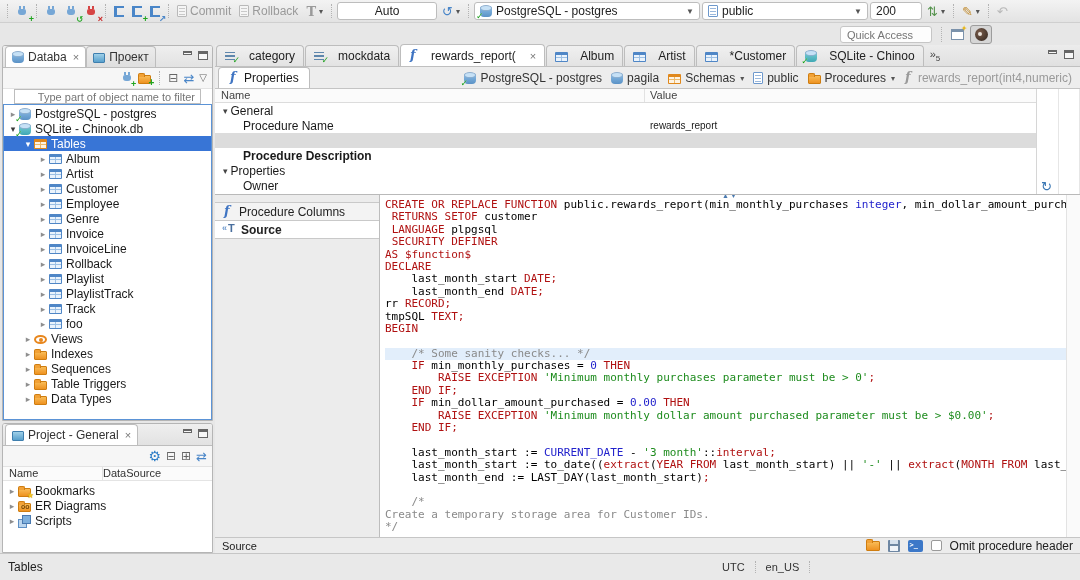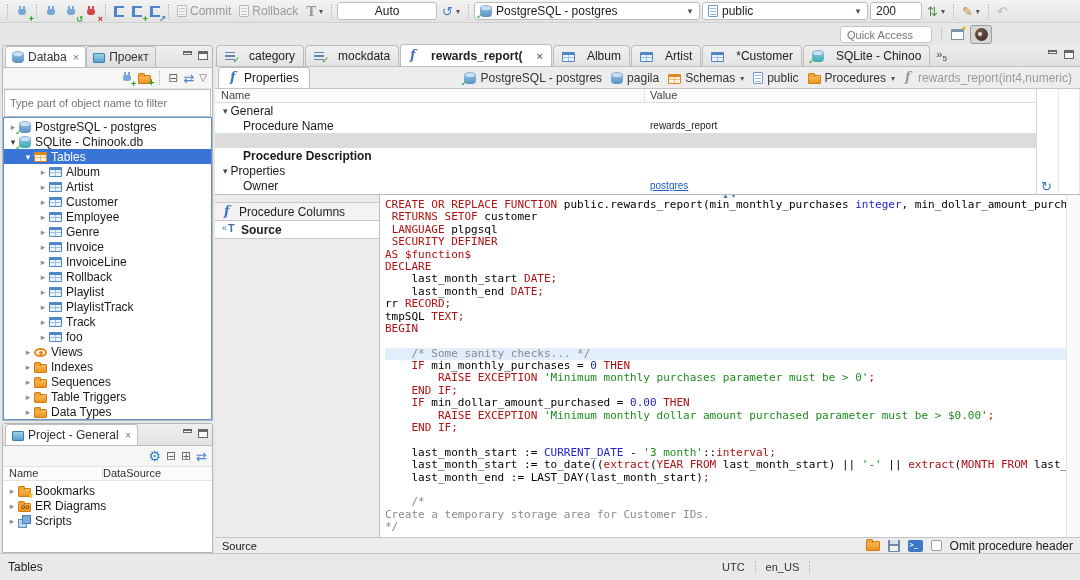--- a/index.html
+++ b/index.html
@@ -88,37 +88,37 @@
 .panel{position:absolute;left:0;right:0;background:#fff;border:1px solid #b5b5b5;border-radius:3px 3px 0 0;display:flex;flex-direction:column;overflow:hidden;}
 .nav-panel{top:0;height:376px;}
 .proj-panel{top:378px;bottom:0;}
 .ptabs{display:flex;align-items:flex-end;height:22px;background:linear-gradient(#efefef,#e2e2e2);border-bottom:1px solid #bdbdbd;padding-left:2px;position:relative;flex:none;}
 .ptab{display:flex;align-items:center;gap:4px;height:21px;padding:0 6px;border:1px solid #bdbdbd;border-bottom:none;border-radius:4px 4px 0 0;font-size:12px;background:linear-gradient(#ececec,#dfdfdf);color:#333;white-space:nowrap;}
 .ptab.active{background:#fff;}
 .tclose{color:#777;font-size:11px;margin-left:2px;cursor:default;}
 .pwin{position:absolute;right:4px;top:5px;display:flex;gap:6px;align-items:flex-start;}
 .ptoolbar{height:21px;display:flex;align-items:center;justify-content:flex-end;gap:5px;padding:0 5px;background:#f6f6f6;border-bottom:1px solid #e3e3e3;flex:none;}
 .ptoolbar .glyph{color:#4a86c8;}
-.filter{height:28px;margin:0 1px;border:1px solid #bdbdbd;background:#fff;font:11px "Liberation Sans","DejaVu Sans",sans-serif;color:#9d9d9d;padding:0 5px;flex:none;}
+.filter{height:15px;margin:0 11px;border:1px solid #bdbdbd;background:#fff;font:11px "Liberation Sans","DejaVu Sans",sans-serif;color:#9d9d9d;padding:0 5px;flex:none;text-align:right;}
 .tree{flex:1;border:1px solid #5b93d6;background:#fff;overflow:hidden;padding-top:1px;}
 .trow{display:flex;align-items:center;height:15px;white-space:nowrap;}
 .trow.sel{background:var(--sel);color:#fff;}
 .arr{width:12px;font-size:9px;color:#8f8f8f;text-align:center;flex:none;}
 .arr.open{color:#3a3a3a;}
 .trow.sel .arr{color:#fff;}
 .tlab{margin-left:4px;font-size:12px;}
 .projhead{display:flex;height:14px;font-size:11px;color:#333;background:#fbfbfb;border-bottom:1px solid #e4e4e4;flex:none;}
 .projhead .hc1{width:100px;padding-left:6px;border-right:1px solid #e0e0e0;}
 .projbody{flex:1;background:#fff;overflow:hidden;padding-top:2px;}
 
 
 .etabs{height:22px;background:linear-gradient(#ececec,#e0e0e0);border-bottom:1px solid #c0c0c0;display:flex;align-items:flex-end;padding-left:1px;position:relative;flex:none;}
 .etabs-list{display:flex;align-items:flex-end;}
 .etab{display:flex;align-items:center;gap:12px;height:21px;padding:0 8px;border:1px solid #bdbdbd;border-bottom:none;border-radius:4px 4px 0 0;background:linear-gradient(#f0f0f0,#e3e3e3);font-size:12px;color:#222;white-space:nowrap;margin-right:1px;}
-.etab.active{background:#fff;height:22px;font-weight:bold;}
+.etab.active{background:#fff;height:22px;}
 .tab-overflow{margin-left:5px;margin-bottom:3px;font-size:11px;color:#444;line-height:1;}
 .tab-overflow sub{font-size:8px;}
 .ewin{position:absolute;right:6px;top:5px;display:flex;gap:7px;align-items:flex-start;}
 
 
 .subrow{height:22px;background:#ededed;border-bottom:1px solid #c4c4c4;display:flex;align-items:flex-end;position:relative;flex:none;}
 .subtab{display:flex;align-items:center;gap:5px;height:21px;padding:0 10px;margin-left:3px;border:1px solid #bdbdbd;border-bottom:none;border-radius:4px 4px 0 0;background:#fff;font-size:12px;}
 .breadcrumb{position:absolute;right:8px;top:0;height:22px;display:flex;align-items:center;gap:9px;font-size:12px;color:#333;}
 .bc-item{display:flex;align-items:center;gap:4px;}
 .bc-item.muted .bclab{color:#9a9a9a;}
@@ -540,21 +540,20 @@
               <div class="pname grp">
                 <span class="grparr">▾</span>
                 <span>Properties</span>
               </div>
               <div class="pval"></div>
             </div>
             <div class="prow">
               <div class="pname">
                 <span>Owner</span>
               </div>
-              <div class="pval"><span class="plink">postgres</span></div>
             </div>
           </div>
         <div class="ggutter">
           <span class="gcol">
               <span class="grefresh">↻</span>
             </span>
           <span class="gcol"></span>
         </div>
       </div>
 

